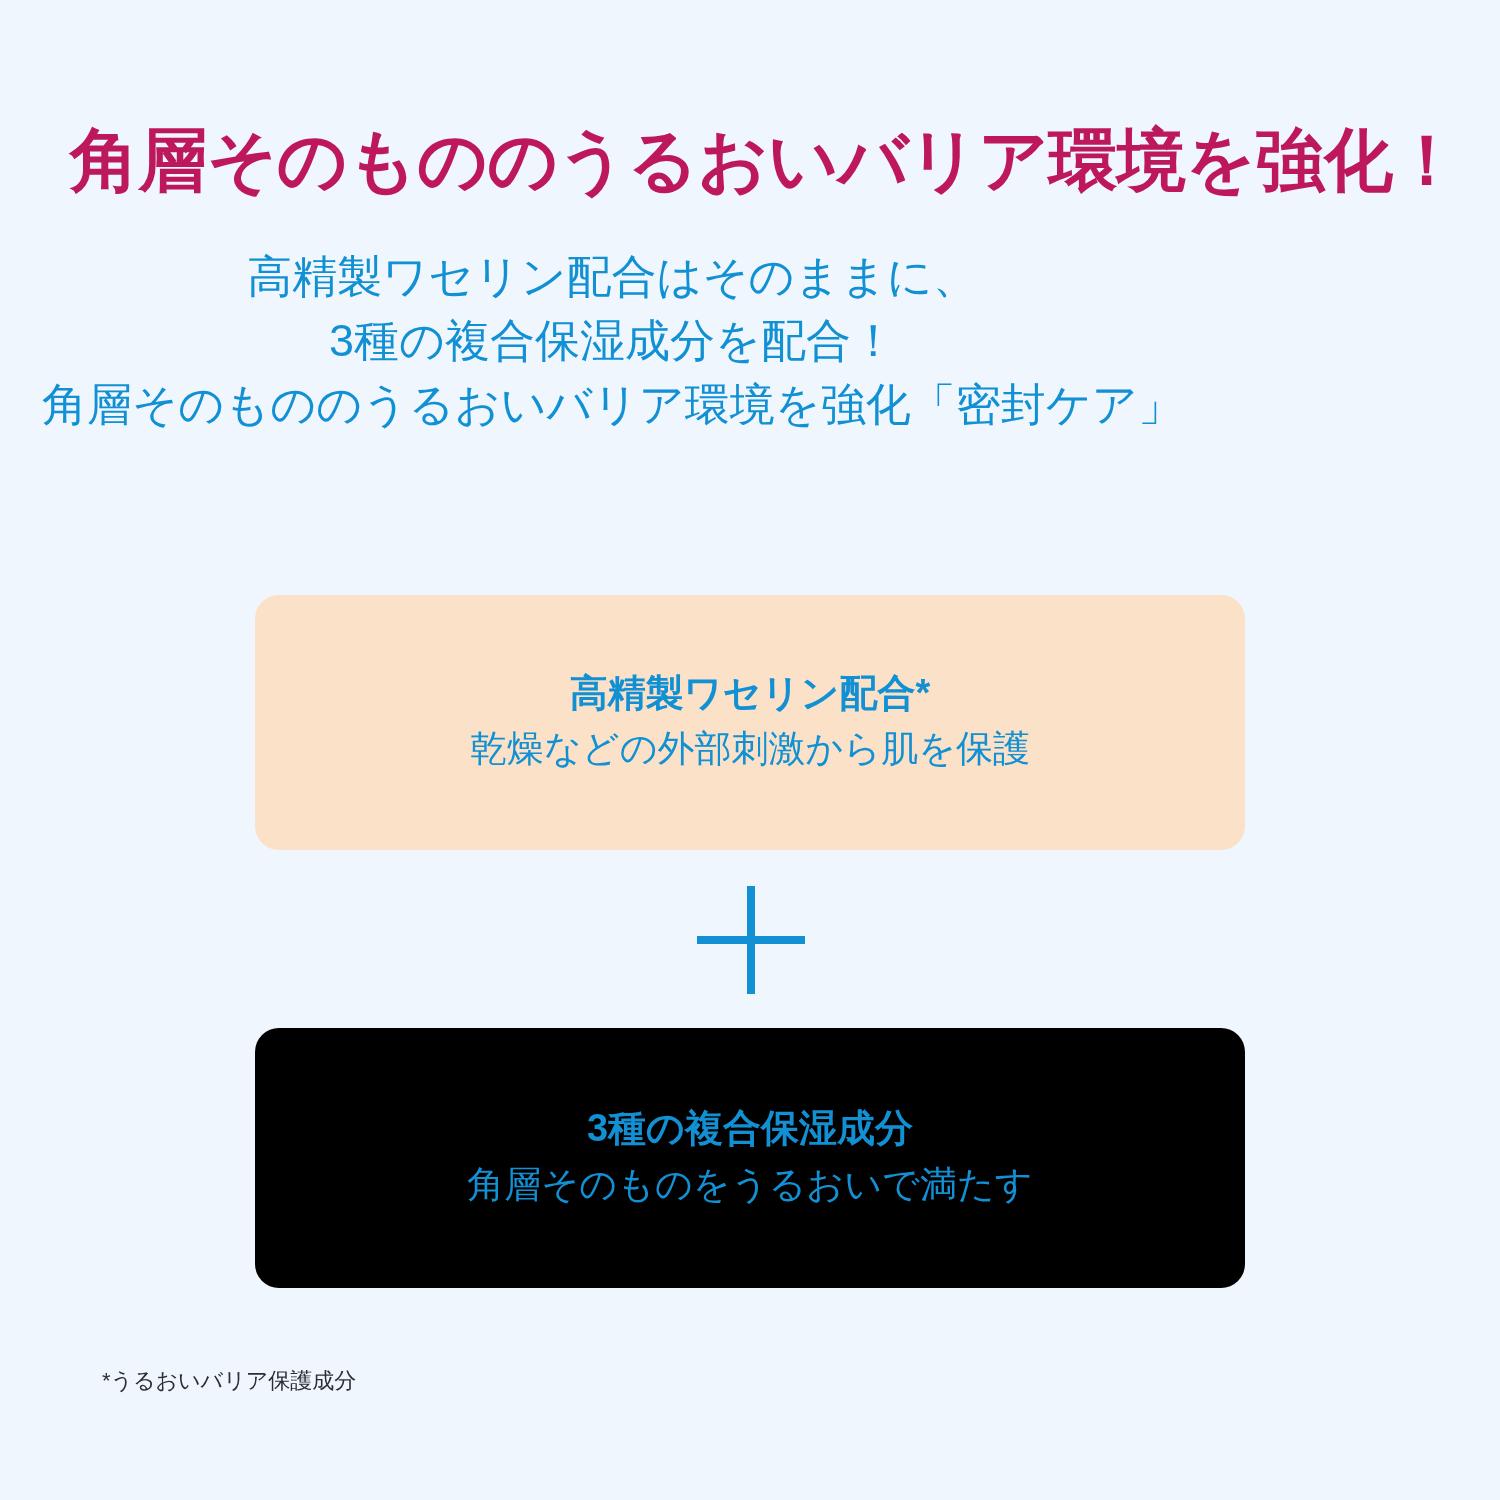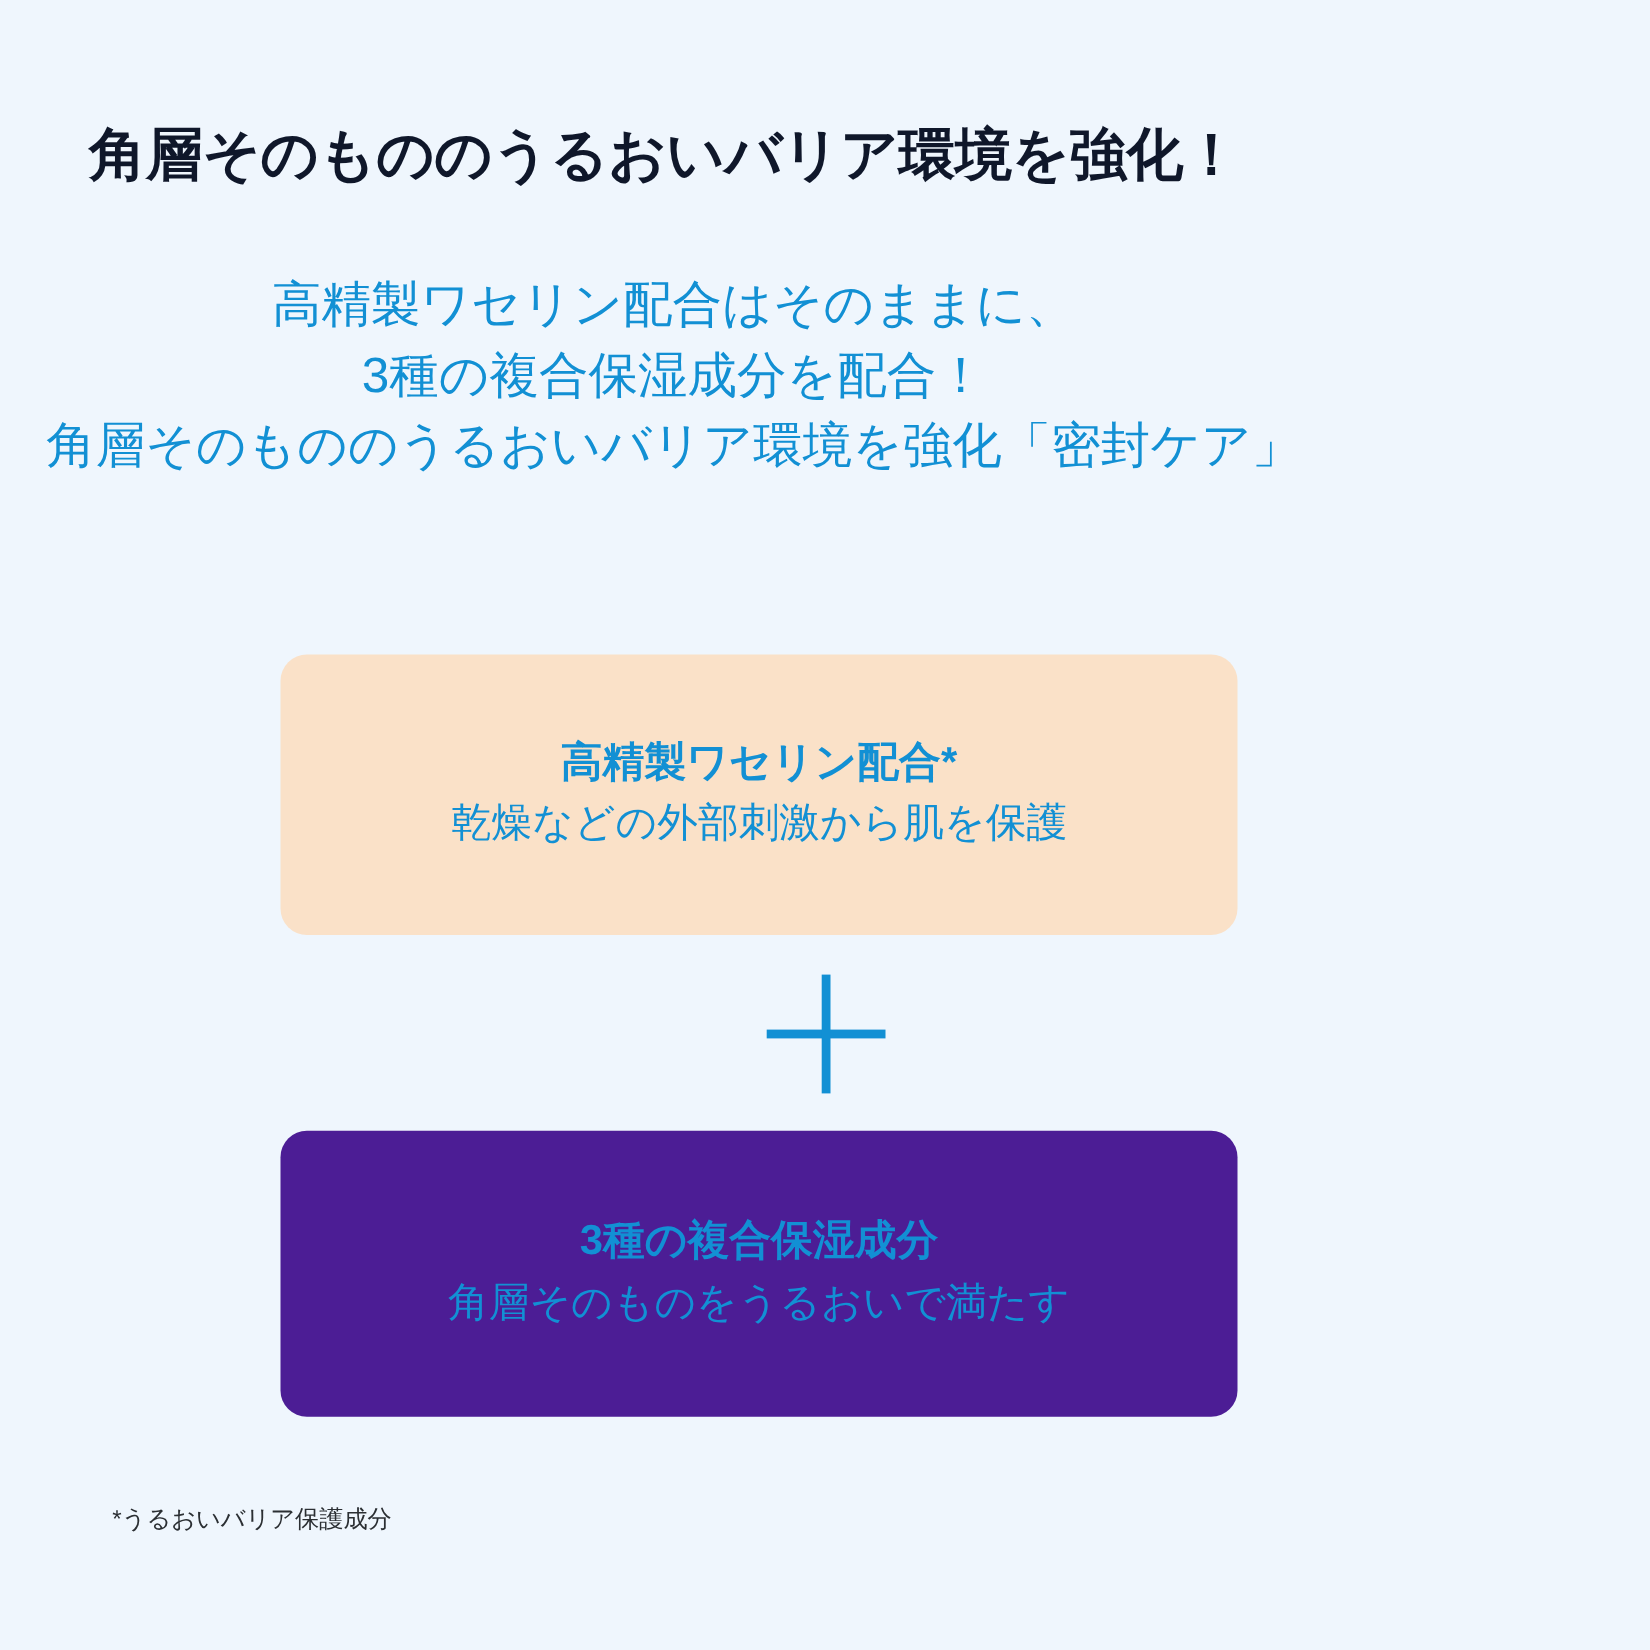--- a/index.html
+++ b/index.html
@@ -20,27 +20,26 @@
     background: #eff6fd;
     box-sizing: border-box;
   }
 
   
   .headline {
     position: absolute;
     left: 70px;
     top: 78px;
     width: 1380px;
-    font-size: 52px;
+    font-size: 69px;
     font-weight: 700;
     line-height: 1.08;
     letter-spacing: -0.5px;
-    color: #0f172a;
+    color: #be185d;
     white-space: nowrap;
-    margin-left: 11px;
   }
 
   
   .intro {
     position: absolute;
     left: 0;
     top: 245px;
     width: 1225px;
     text-align: center;
     color: #1290d4;
@@ -51,38 +50,38 @@
   }
   .intro-line {
     display: block;
     white-space: nowrap;
   }
 
   
   .card {
     position: absolute;
     left: 255px;
-    width: 870px;
+    width: 990px;
     border-radius: 24px;
     box-sizing: border-box;
     display: flex;
     flex-direction: column;
     align-items: center;
     justify-content: center;
     text-align: center;
   }
   .card-peach {
     top: 595px;
     height: 255px;
     background: #fae1c8;
   }
   .card-blue {
     top: 1028px;
     height: 260px;
-    background: #4c1d95;
+    background: #000000;
   }
   .card-title {
     color: #1290d4;
     font-size: 38px;
     font-weight: 700;
     line-height: 1.25;
     letter-spacing: 0px;
     white-space: nowrap;
   }
   .card-sub {

